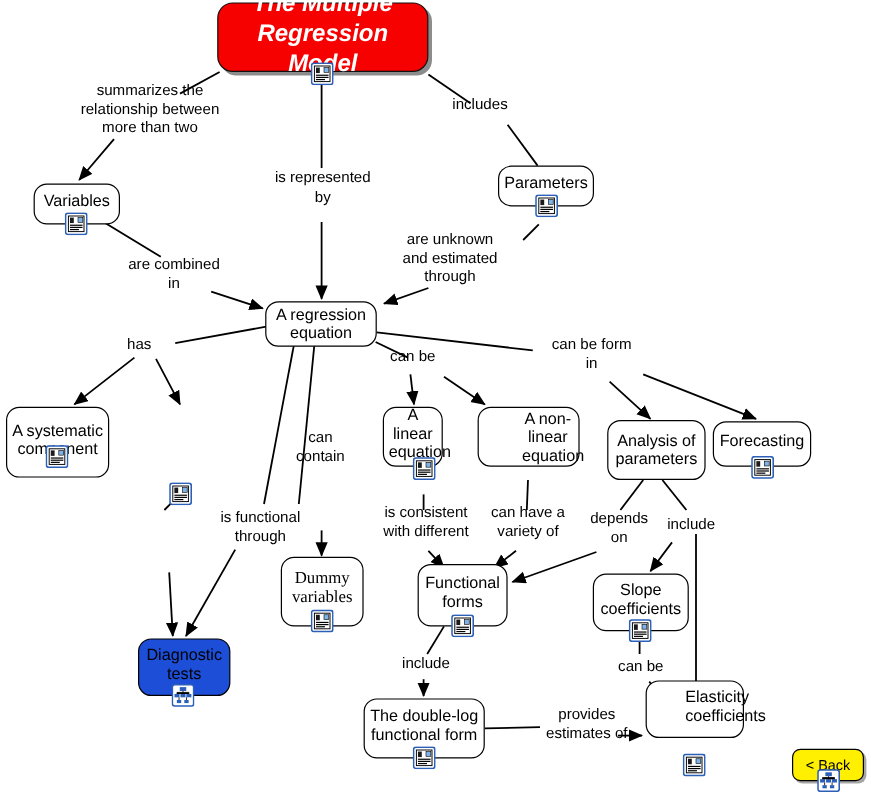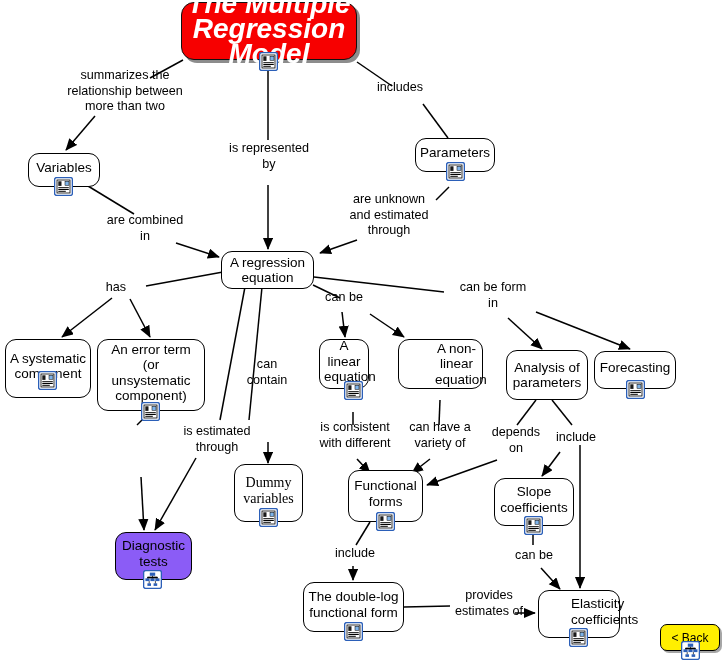--- a/index.html
+++ b/index.html
@@ -31,25 +31,25 @@
   }
   .node .lbl{display:block;width:100%;}
 
   .node.title{
     background:#f70000;
     border:1.6px solid #111;
     border-radius:13px;
     color:#ffffff;
     font-weight:bold;
     font-style:italic;
-    font-size:28px;
+    font-size:20px;
     line-height:25px;
     box-shadow:3px 3px 0 rgba(0,0,0,.45);
   }
-  .node.cyan{background:#8b5cf6;align-items:center;}
+  .node.cyan{background:#1d4ed8;align-items:center;}
   .node.serif{font-family:"Liberation Serif",serif;font-size:14px;}
 
   .backbtn{
     position:absolute;
     box-sizing:border-box;
     background:#ffef00;
     border:1.2px solid #000;
     border-radius:7px;
     font-size:12px;
     color:#000;
@@ -231,23 +231,20 @@
         <rect x="0.6" y="0.6" width="17.8" height="17.8" rx="2" fill="#ffffff" stroke="#2b5fb8" stroke-width="1.4"></rect>
         <rect x="3" y="3" width="13" height="13" fill="#ffffff" stroke="#000" stroke-width="0.8"></rect>
         <rect x="4.3" y="4.3" width="3.2" height="4.6" fill="#1b1b1b"></rect>
         <rect x="11" y="4.3" width="4" height="4" fill="#7fb3e8" stroke="#000" stroke-width="0.5"></rect>
         <rect x="4.3" y="10.2" width="10.5" height="1" fill="#000"></rect>
         <rect x="4.3" y="12" width="10.5" height="1" fill="#000"></rect>
         <rect x="4.3" y="13.8" width="7.5" height="1" fill="#000"></rect>
       </svg>
   </span>
 
-  <div class="node" style="left:97px;top:339px;width:108px;height:72px;">
-    <span class="lbl">An error term<br>(or unsystematic<br>component)</span>
-  </div>
   <span class="ico" style="left:141px;top:402px;">
     <svg viewBox="0 0 19 19">
         <rect x="0.6" y="0.6" width="17.8" height="17.8" rx="2" fill="#ffffff" stroke="#2b5fb8" stroke-width="1.4"></rect>
         <rect x="3" y="3" width="13" height="13" fill="#ffffff" stroke="#000" stroke-width="0.8"></rect>
         <rect x="4.3" y="4.3" width="3.2" height="4.6" fill="#1b1b1b"></rect>
         <rect x="11" y="4.3" width="4" height="4" fill="#7fb3e8" stroke="#000" stroke-width="0.5"></rect>
         <rect x="4.3" y="10.2" width="10.5" height="1" fill="#000"></rect>
         <rect x="4.3" y="12" width="10.5" height="1" fill="#000"></rect>
         <rect x="4.3" y="13.8" width="7.5" height="1" fill="#000"></rect>
       </svg>
@@ -365,21 +362,21 @@
         <rect x="0.6" y="0.6" width="17.8" height="17.8" rx="2" fill="#ffffff" stroke="#2b5fb8" stroke-width="1.4"></rect>
         <rect x="3" y="3" width="13" height="13" fill="#ffffff" stroke="#000" stroke-width="0.8"></rect>
         <rect x="4.3" y="4.3" width="3.2" height="4.6" fill="#1b1b1b"></rect>
         <rect x="11" y="4.3" width="4" height="4" fill="#7fb3e8" stroke="#000" stroke-width="0.5"></rect>
         <rect x="4.3" y="10.2" width="10.5" height="1" fill="#000"></rect>
         <rect x="4.3" y="12" width="10.5" height="1" fill="#000"></rect>
         <rect x="4.3" y="13.8" width="7.5" height="1" fill="#000"></rect>
       </svg>
   </span>
 
-  <div class="node" style="left:538px;top:590px;width:82px;height:48px;padding-left:32px;">
+  <div class="node" style="left:538px;top:567px;width:82px;height:48px;padding-left:32px;">
     <span class="lbl">Elasticity<br>coefficients</span>
   </div>
   <span class="ico" style="left:569px;top:628px;">
     <svg viewBox="0 0 19 19">
         <rect x="0.6" y="0.6" width="17.8" height="17.8" rx="2" fill="#ffffff" stroke="#2b5fb8" stroke-width="1.4"></rect>
         <rect x="3" y="3" width="13" height="13" fill="#ffffff" stroke="#000" stroke-width="0.8"></rect>
         <rect x="4.3" y="4.3" width="3.2" height="4.6" fill="#1b1b1b"></rect>
         <rect x="11" y="4.3" width="4" height="4" fill="#7fb3e8" stroke="#000" stroke-width="0.5"></rect>
         <rect x="4.3" y="10.2" width="10.5" height="1" fill="#000"></rect>
         <rect x="4.3" y="12" width="10.5" height="1" fill="#000"></rect>
@@ -388,30 +385,30 @@
   </span>
 
   <div class="lnk" style="left:35px;top:68px;width:180px;">summarizes the
 relationship between
 more than two</div>
   <div class="lnk" style="left:365px;top:80px;width:70px;">includes</div>
   <div class="lnk" style="left:213px;top:141px;width:112px;">is represented
 by</div>
   <div class="lnk" style="left:95px;top:213px;width:100px;">are combined
 in</div>
-  <div class="lnk" style="left:337px;top:192px;width:104px;text-align:center;">are unknown
+  <div class="lnk" style="left:323px;top:192px;width:104px;text-align:center;">are unknown
 and estimated
 through</div>
   <div class="lnk" style="left:96px;top:280px;width:40px;">has</div>
   <div class="lnk" style="left:236px;top:357px;width:62px;">can
 contain</div>
   <div class="lnk" style="left:313px;top:290px;width:62px;">can be</div>
   <div class="lnk" style="left:443px;top:280px;width:100px;">can be form
 in</div>
-  <div class="lnk" style="left:169px;top:424px;width:96px;">is estimated
+  <div class="lnk" style="left:169px;top:424px;width:96px;">is functional
 through</div>
   <div class="lnk" style="left:303px;top:420px;width:104px;">is consistent
 with different</div>
   <div class="lnk" style="left:396px;top:420px;width:88px;">can have a
 variety of</div>
   <div class="lnk" style="left:481px;top:425px;width:70px;">depends
 on</div>
   <div class="lnk" style="left:546px;top:430px;width:60px;">include</div>
   <div class="lnk" style="left:325px;top:546px;width:60px;">include</div>
   <div class="lnk" style="left:504px;top:548px;width:60px;">can be</div>

